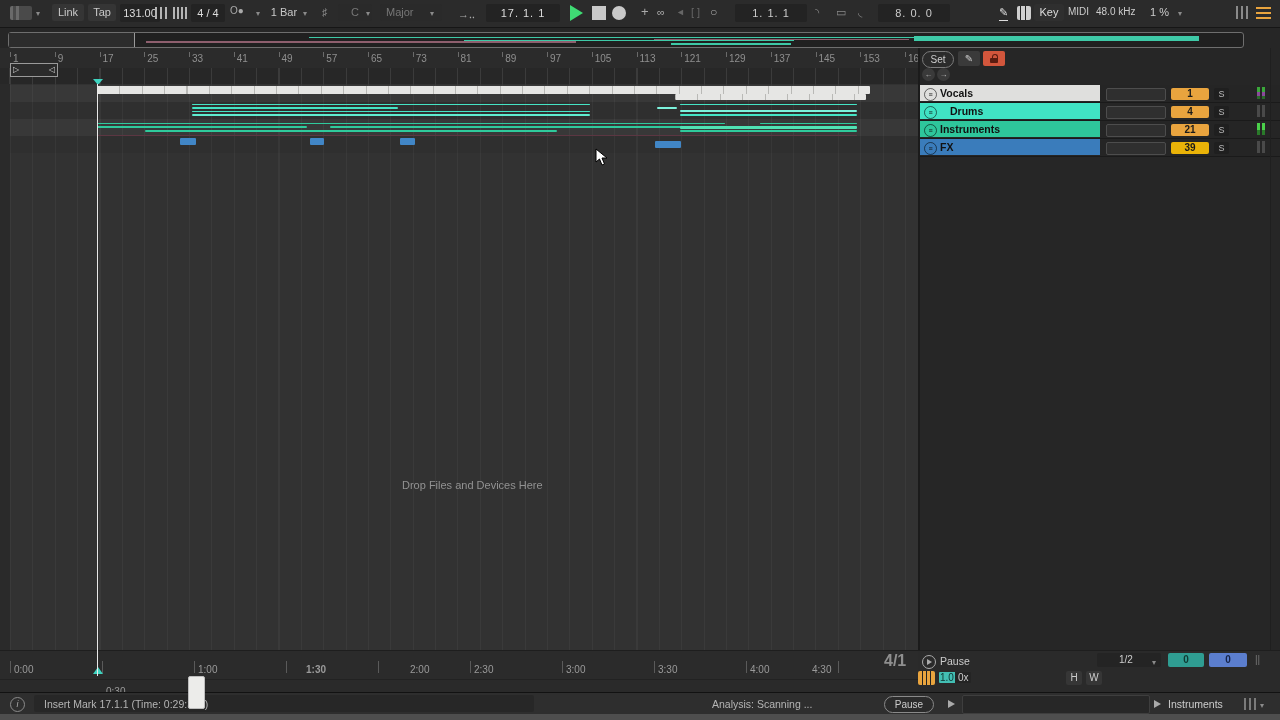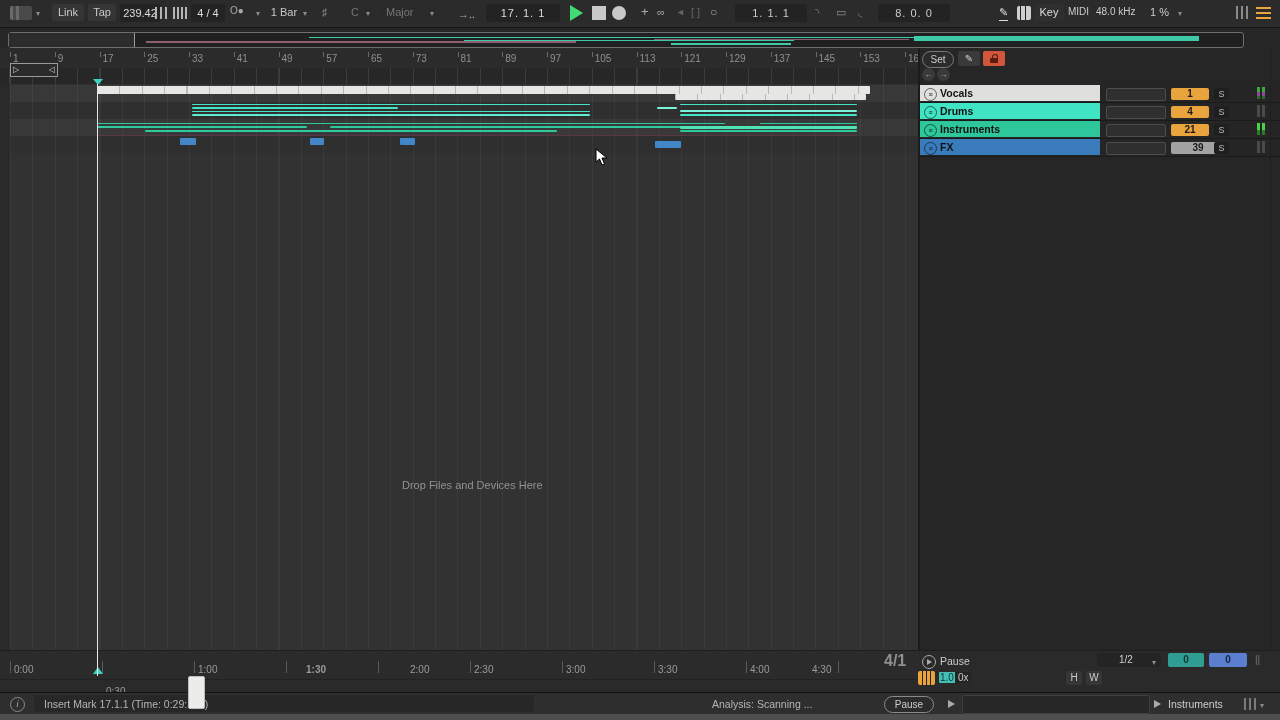--- a/index.html
+++ b/index.html
@@ -112,21 +112,21 @@
 </head>
 <body>
 
 <div id="app">
 
   <div id="toolbar" class="abs">
     <div id="win-icon" class="abs"></div>
     <div class="abs caret" style="left:36px;">▾</div>
     <div class="abs tb-btn" style="left:52px;width:32px;">Link</div>
     <div class="abs tb-btn" style="left:88px;width:28px;">Tap</div>
-    <div class="abs tb-disp" style="left:120px;width:40px;letter-spacing:0;">239.42</div>
+    <div class="abs tb-disp" style="left:120px;width:40px;letter-spacing:0;">131.00</div>
     <div class="abs barsA"></div>
     <div class="abs barsB"></div>
     <div class="abs tb-disp" style="left:191px;width:34px;letter-spacing:0;">4 / 4</div>
     <div class="abs tb-ico" style="left:230px;top:5px;font-size:10px;">O●</div>
     <div class="abs caret" style="left:256px;">▾</div>
     <div class="abs tb-btn" style="left:266px;width:36px;background:transparent;">1 Bar</div>
     <div class="abs caret" style="left:303px;">▾</div>
     <div class="abs tb-ico" style="left:322px;color:#8a8a8a;">♯</div>
     <div class="abs tb-btn dim" style="left:338px;width:34px;background:#2a2a2a;">C</div>
     <div class="abs caret" style="left:366px;">▾</div>
@@ -279,21 +279,21 @@
           <div class="tnum" style="position: absolute; background: rgb(233, 164, 62);">1</div>
           <div class="tsolo" style="position: absolute;">S</div>
           <div class="tmeter meter-mixed" style="position: absolute;">
             <div class="mbar" style="left: 0px; position: absolute;"></div>
             <div class="mbar" style="left: 5px; position: absolute;"></div>
           </div>
         </div>
         <div class="trow">
           <div class="tname" style="position: absolute; background: rgb(64, 227, 196);">
             <div class="tmenu" style="position: absolute;">≡</div>
-            <div class="tlabel" style="position: absolute;">Drums</div>
+            <div class="tlabel" style="position: absolute; margin-left: 10px;">Drums</div>
           </div>
           <div class="tinset" style="position: absolute;"></div>
           <div class="tnum" style="position: absolute; background: rgb(233, 164, 62);">4</div>
           <div class="tsolo" style="position: absolute;">S</div>
           <div class="tmeter meter-idle" style="position: absolute;">
             <div class="mbar" style="left: 0px; position: absolute;"></div>
             <div class="mbar" style="left: 5px; position: absolute;"></div>
           </div>
         </div>
         <div class="trow">
@@ -308,21 +308,21 @@
             <div class="mbar" style="left: 0px; position: absolute;"></div>
             <div class="mbar" style="left: 5px; position: absolute;"></div>
           </div>
         </div>
         <div class="trow">
           <div class="tname" style="position: absolute; background: rgb(58, 124, 187);">
             <div class="tmenu" style="position: absolute;">≡</div>
             <div class="tlabel" style="position: absolute; text-align: center;">FX</div>
           </div>
           <div class="tinset" style="position: absolute;"></div>
-          <div class="tnum" style="position: absolute; background: #a3a3a3; padding-left: 8px;">39</div>
+          <div class="tnum" style="position: absolute; background: #eab308;">39</div>
           <div class="tsolo" style="position: absolute;">S</div>
           <div class="tmeter meter-idle" style="position: absolute;">
             <div class="mbar" style="left: 0px; position: absolute;"></div>
             <div class="mbar" style="left: 5px; position: absolute;"></div>
           </div>
         </div>
       </div>
     <div id="panel-divider" class="abs"></div>
   </div>
 

